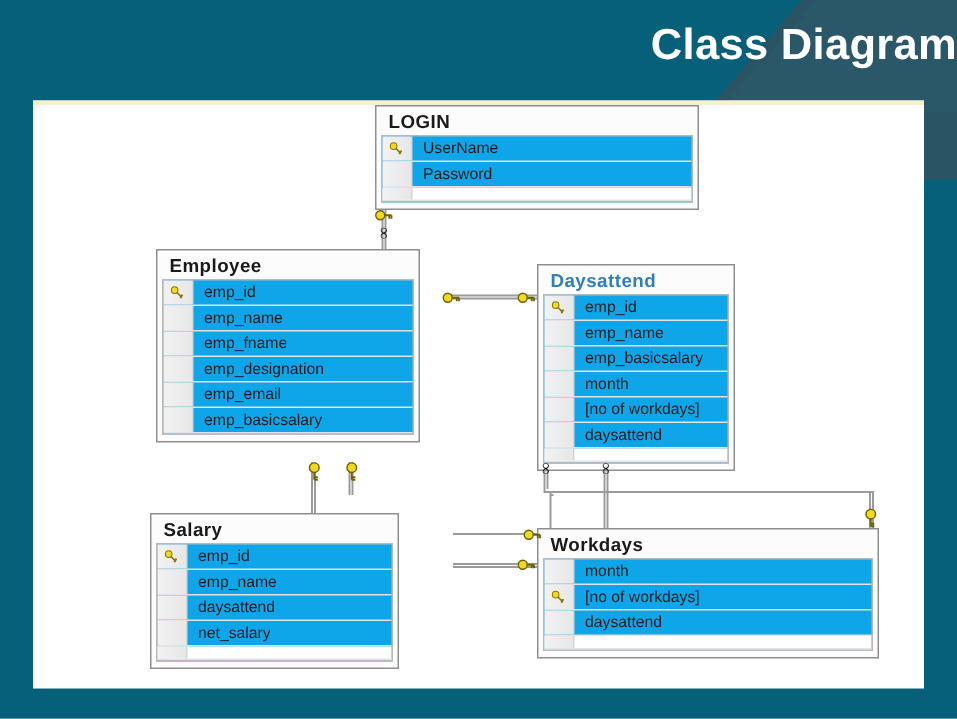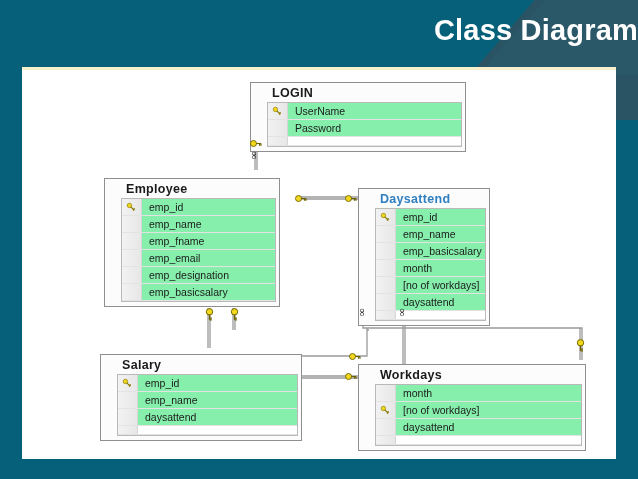--- a/index.html
+++ b/index.html
@@ -40,34 +40,33 @@
     z-index:5;
   }
   #canvas{position:absolute;left:0;top:0;width:594px;height:392px;}
 
   
   .tbl{
     position:absolute;
     background:#fcfcfc;
     border:1px solid #8f8f8f;
     box-sizing:border-box;
-    padding:2px 3px 4px 16px;
+    padding:2px 3px 4px 3px;
     z-index:3;
-    margin-top:12px;
   }
   .tbl .ttl{
     font-size:12.5px;font-weight:bold;color:#1a1a1a;
     padding:1px 0 2px 5px;
     letter-spacing:.3px;
     white-space:nowrap;
   }
   .tbl.blue .ttl{color:#2f7fc1;}
   .grid{
     border:1px solid #b9b9b9;
-    background:#86efac;
+    background:#0ea5e9;
     box-sizing:border-box;
   }
   .row{
     display:flex;align-items:center;
     height:17px;
     border-bottom:1px solid #e3e3e3;
     box-sizing:border-box;
   }
   .row:last-child{border-bottom:1px solid #e3e3e3;}
   .gutter{
@@ -179,25 +178,25 @@
           <div class="row">
             <div class="gutter"></div>
             <div class="fld">emp_name</div>
           </div>
           <div class="row">
             <div class="gutter"></div>
             <div class="fld">emp_fname</div>
           </div>
           <div class="row">
             <div class="gutter"></div>
+            <div class="fld">emp_designation</div>
+          </div>
+          <div class="row">
+            <div class="gutter"></div>
             <div class="fld">emp_email</div>
-          </div>
-          <div class="row">
-            <div class="gutter"></div>
-            <div class="fld">emp_designation</div>
           </div>
           <div class="row">
             <div class="gutter"></div>
             <div class="fld">emp_basicsalary</div>
           </div>
         </div>
       </div>
 
       <div class="tbl blue" style="left:336px;top:106px;width:132px;">
         <div class="ttl">Daysattend</div>
@@ -233,41 +232,45 @@
             <div class="gutter"></div>
             <div class="fld">daysattend</div>
           </div>
           <div class="row blankrow">
             <div class="gutter"></div>
             <div class="fld"></div>
           </div>
         </div>
       </div>
 
-      <div class="tbl" style="left:78px;top:272px;width:202px;">
+      <div class="tbl" style="left:78px;top:272px;width:166px;">
         <div class="ttl">Salary</div>
         <div class="grid">
           <div class="row">
             <div class="gutter">
               <span class="keyicon">
                 <svg width="11" height="11" viewBox="0 0 16 16">
                     <circle cx="5" cy="5" r="3.2" fill="#f2d91e" stroke="#8a7a00" stroke-width="1"></circle>
                     <path d="M7 7 L12 12 M10 12 L12 12 M11 10 L13 10" stroke="#8a7a00" stroke-width="1.6" fill="none"></path>
                   </svg>
               </span>
             </div>
             <div class="fld">emp_id</div>
           </div>
           <div class="row">
             <div class="gutter"></div>
             <div class="fld">emp_name</div>
           </div>
           <div class="row">
             <div class="gutter"></div>
             <div class="fld">daysattend</div>
+          </div>
+          <div class="row">
+            <div class="gutter"></div>
+            <div class="fld">net_salary</div>
           </div>
           <div class="row blankrow">
             <div class="gutter"></div>
             <div class="fld"></div>
           </div>
         </div>
       </div>
 
       <div class="tbl" style="left:336px;top:282px;width:228px;">
         <div class="ttl">Workdays</div>

